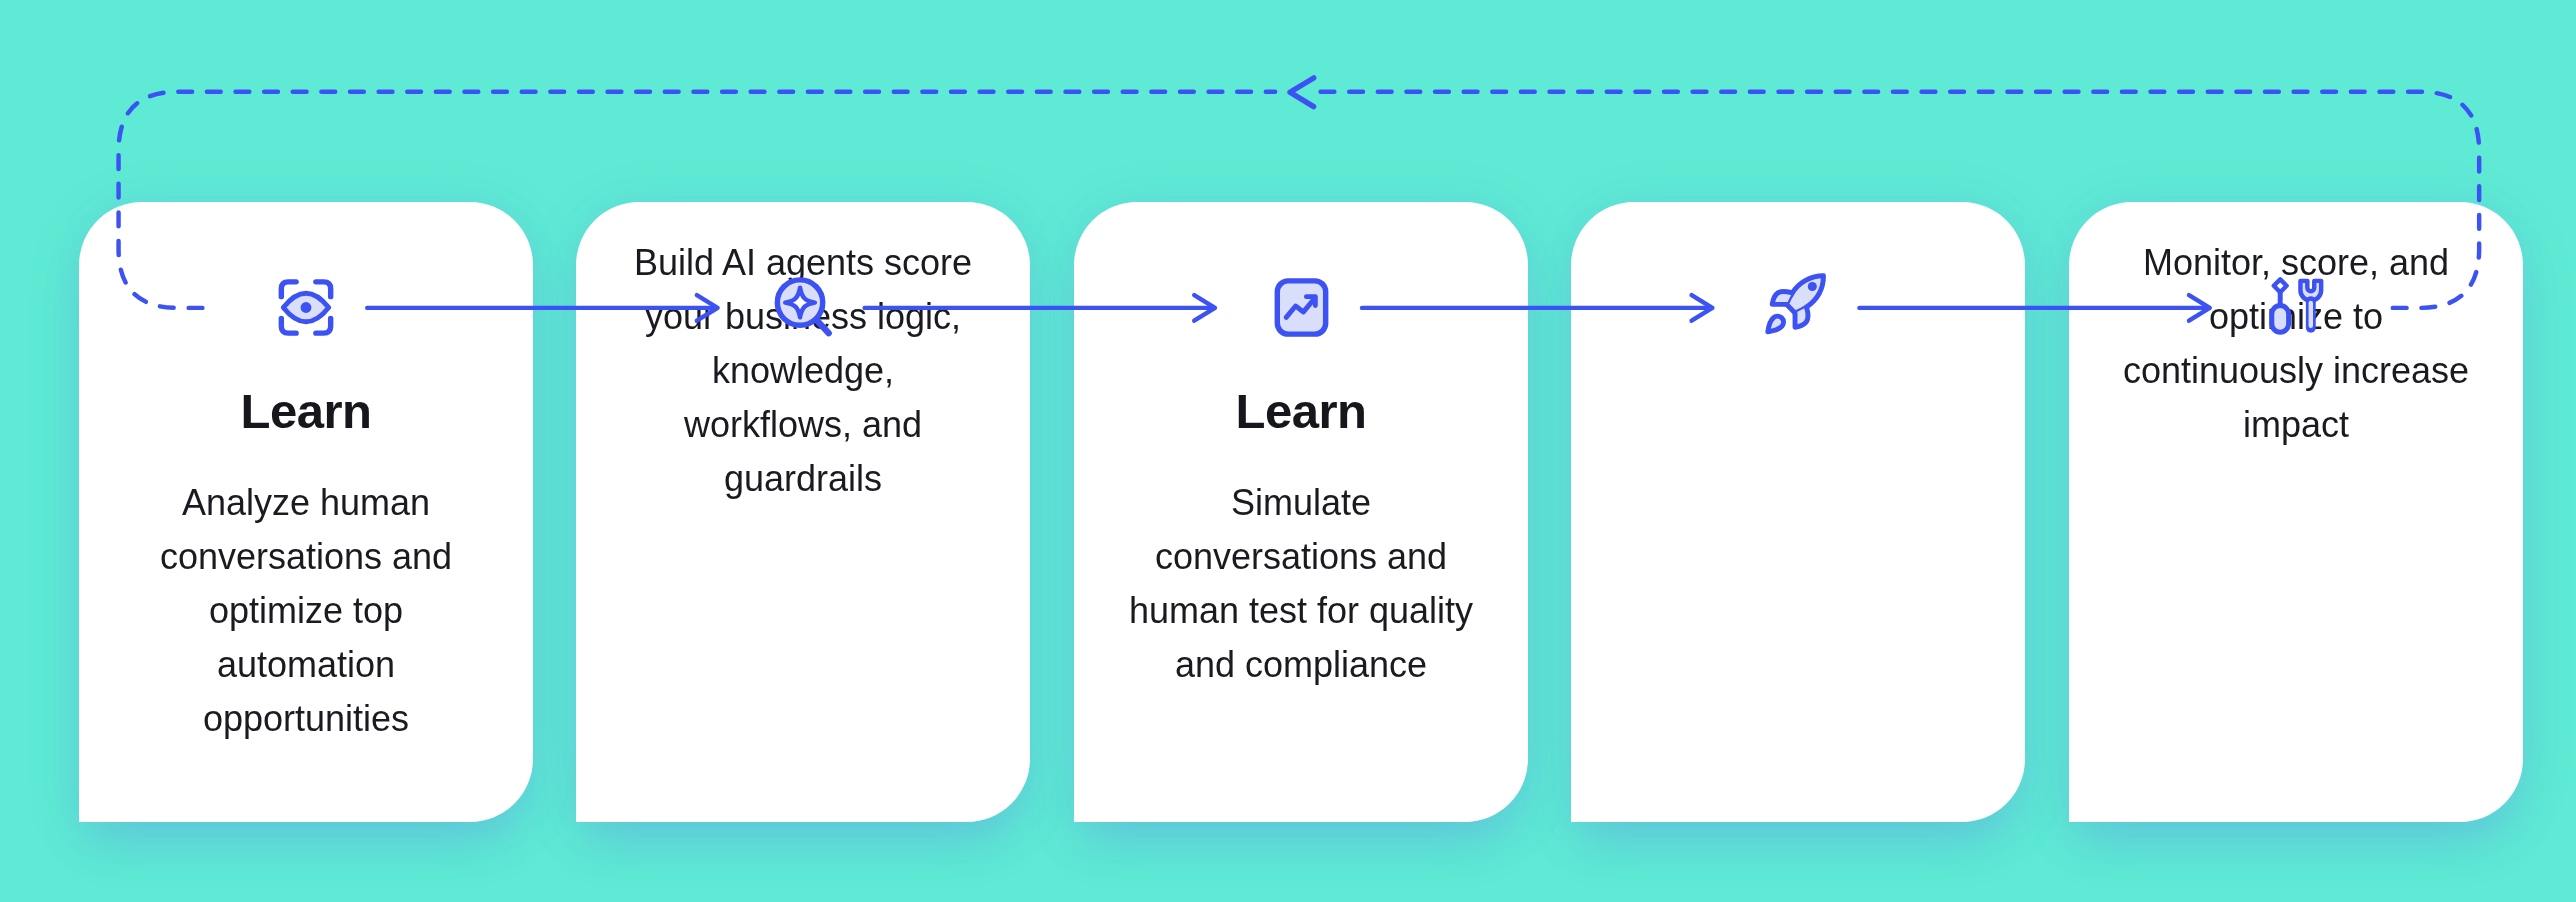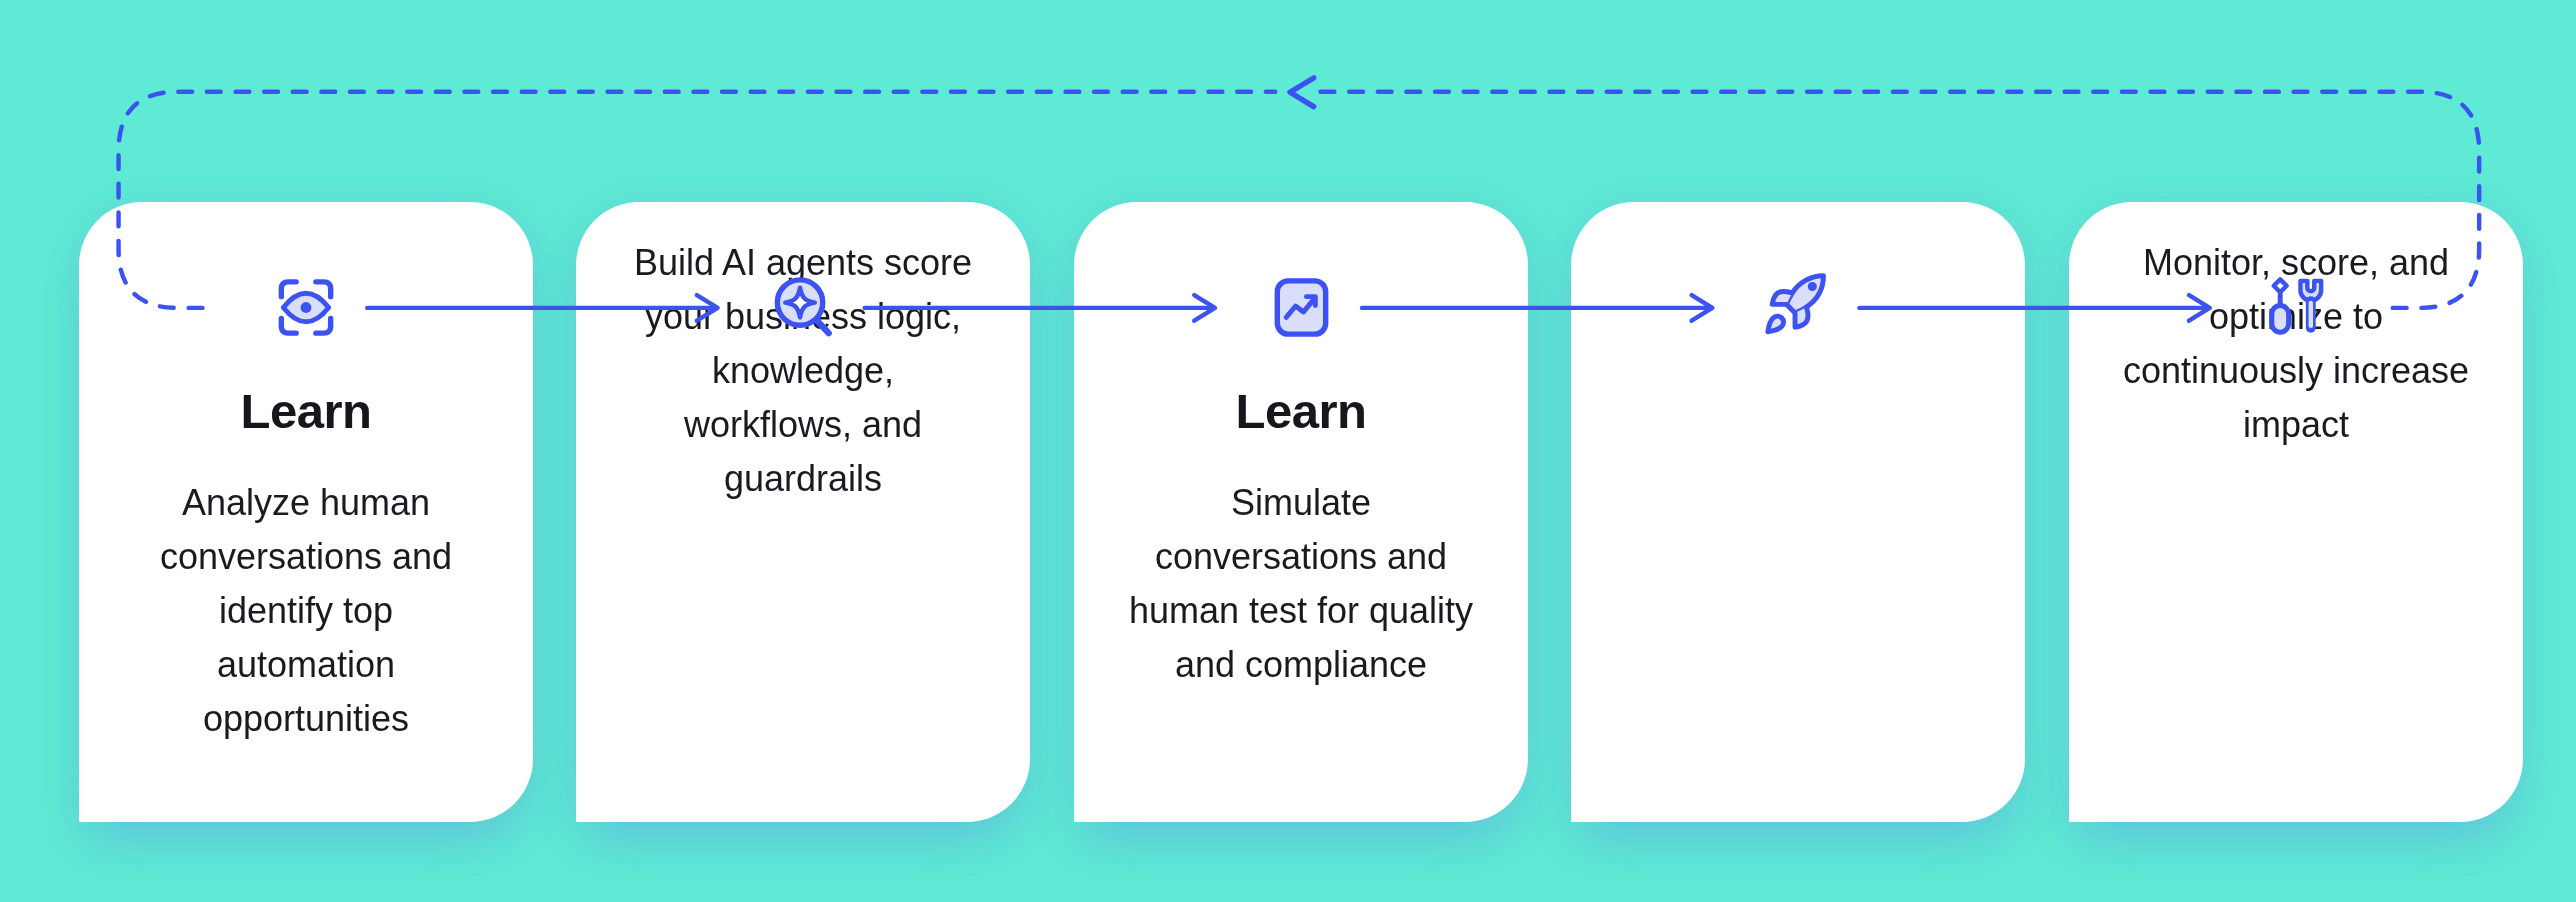--- a/index.html
+++ b/index.html
@@ -83,21 +83,21 @@
         <path d="M48 12 H56 Q63 12 63 19 V27" stroke-width="5.5"></path>
         <path d="M63 49 V57 Q63 64 56 64 H48" stroke-width="5.5"></path>
         <path d="M28 64 H20 Q13 64 13 57 V49" stroke-width="5.5"></path>
         <path d="M15 38 Q26.5 23.5 38 23.5 Q49.5 23.5 61 38 Q49.5 52.5 38 52.5 Q26.5 52.5 15 38 Z" fill="#d9defa" stroke-width="5"></path>
         <circle cx="38" cy="38" r="5.5" fill="#3c52f2" stroke="none"></circle>
       </svg>
     </div>
     <h3 class="card-title">Learn</h3>
     <p class="card-desc">Analyze human
 conversations and
-identify top
+optimize top
 automation
 opportunities</p>
   </section>
 
   <section class="card" style="left:576px">
     <div class="icon-wrap">
       <svg viewBox="0 0 76 76" fill="none" stroke="#3c52f2" stroke-linecap="round" stroke-linejoin="round">
         <circle cx="35" cy="33" r="23" fill="#d9defa" stroke-width="5.5"></circle>
         <path d="M52 51 L64 64" stroke-width="6.5"></path>
         <path d="M35 18 C36.8 28 40 31.2 50 33 C40 34.8 36.8 38 35 48 C33.2 38 30 34.8 20 33 C30 31.2 33.2 28 35 18 Z" fill="#ffffff" stroke-width="4.5"></path>

